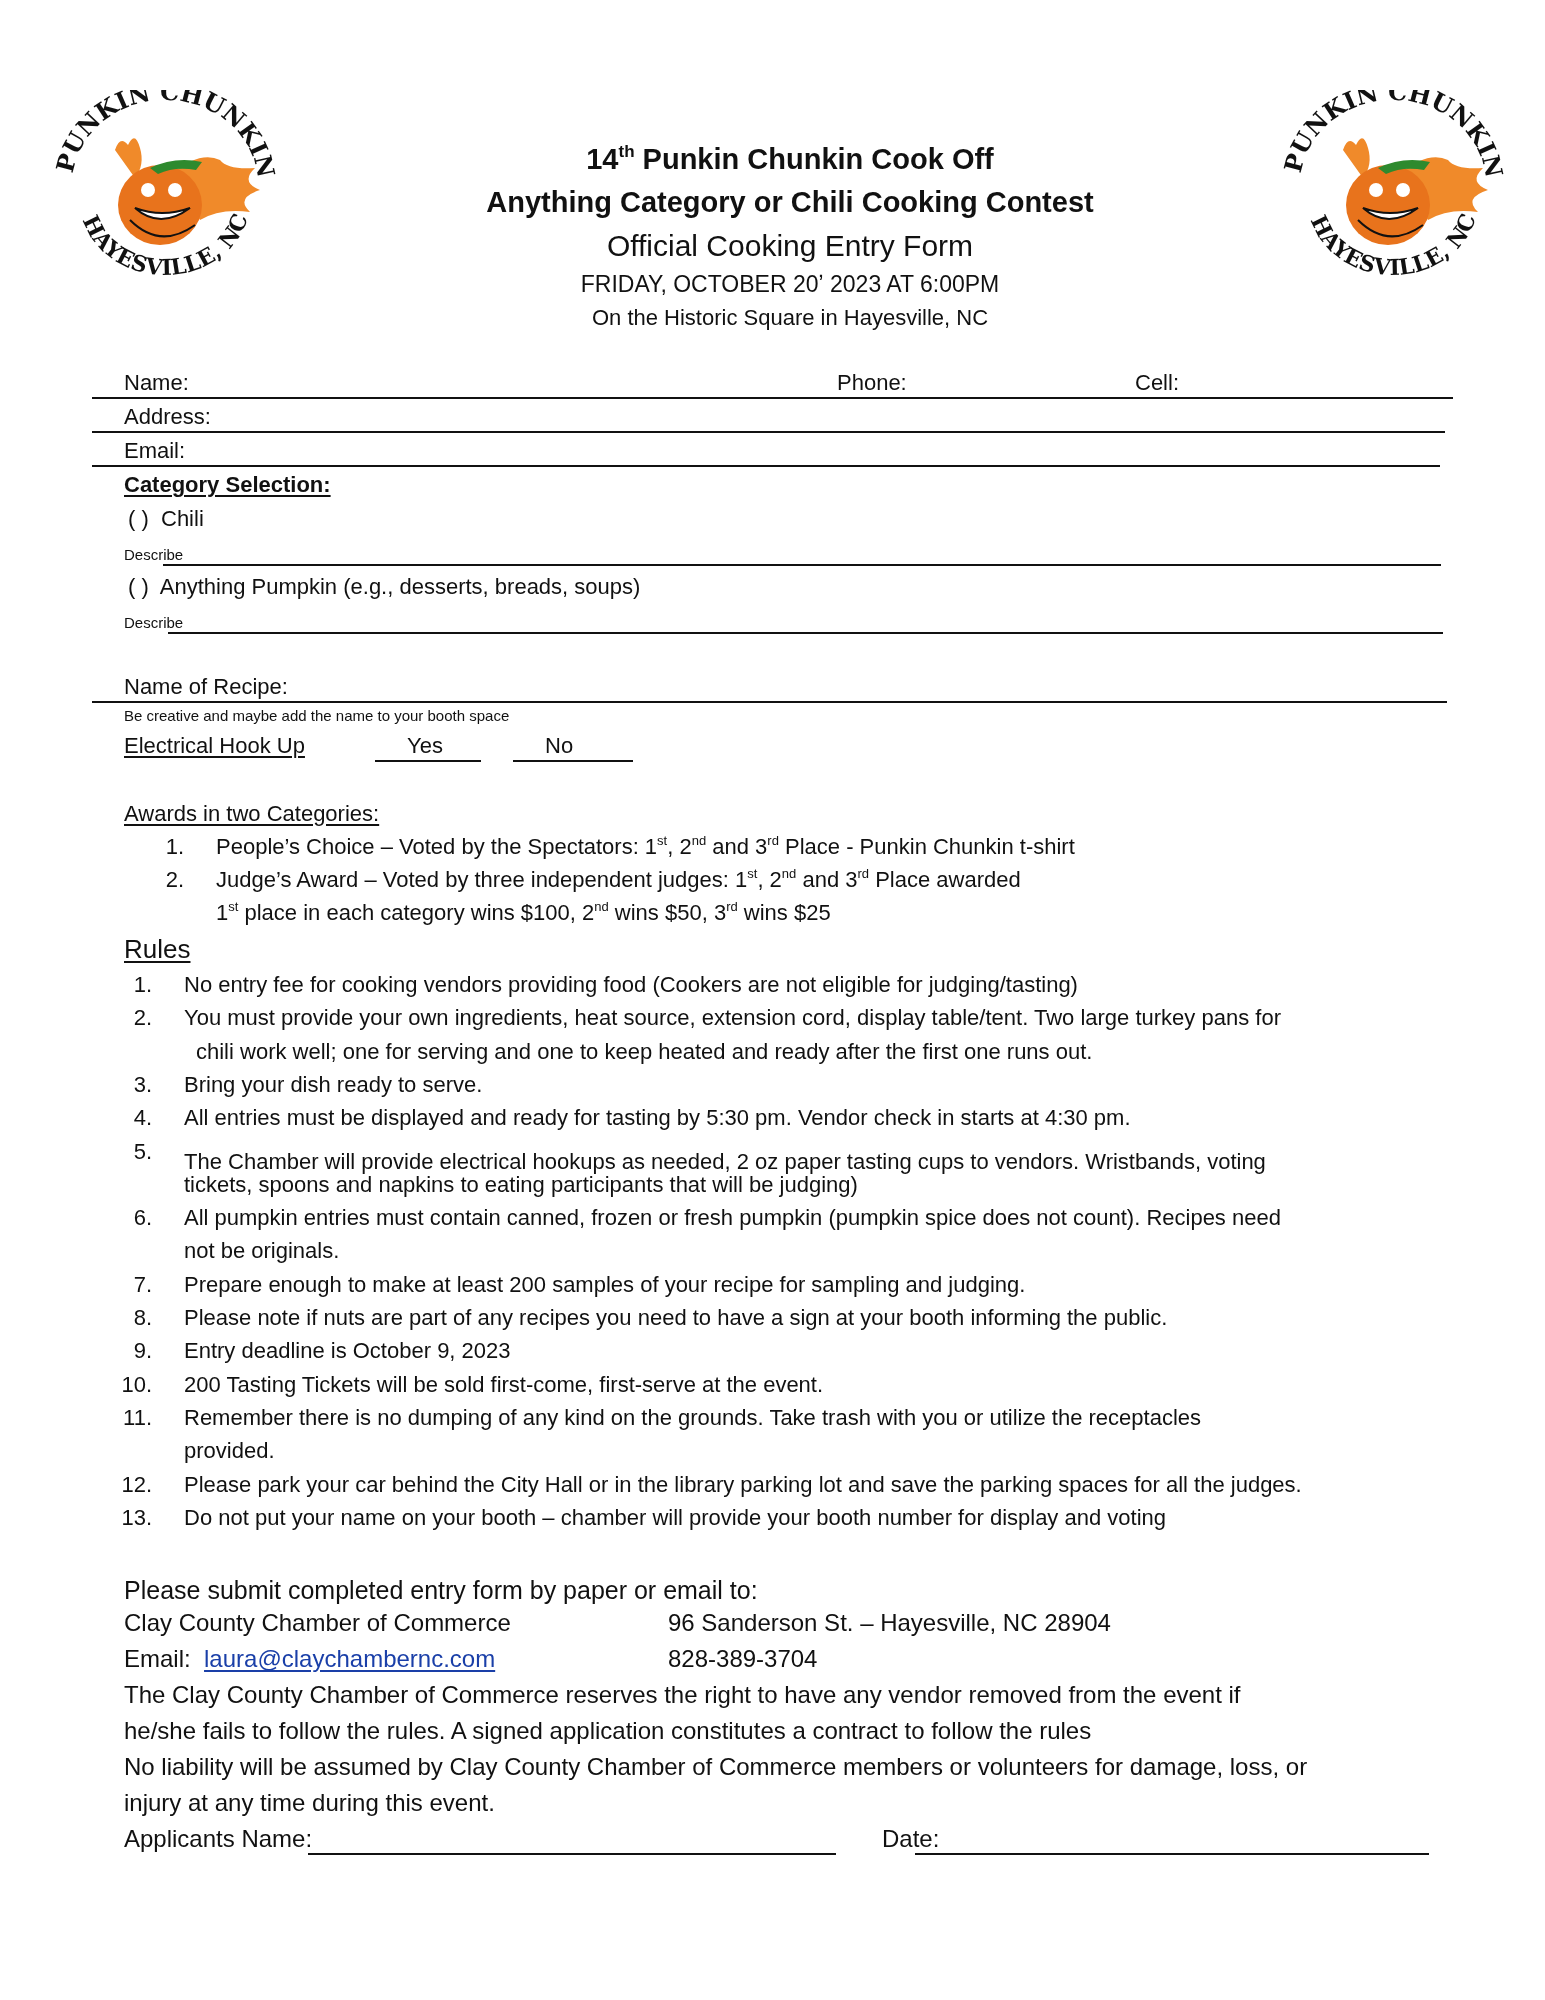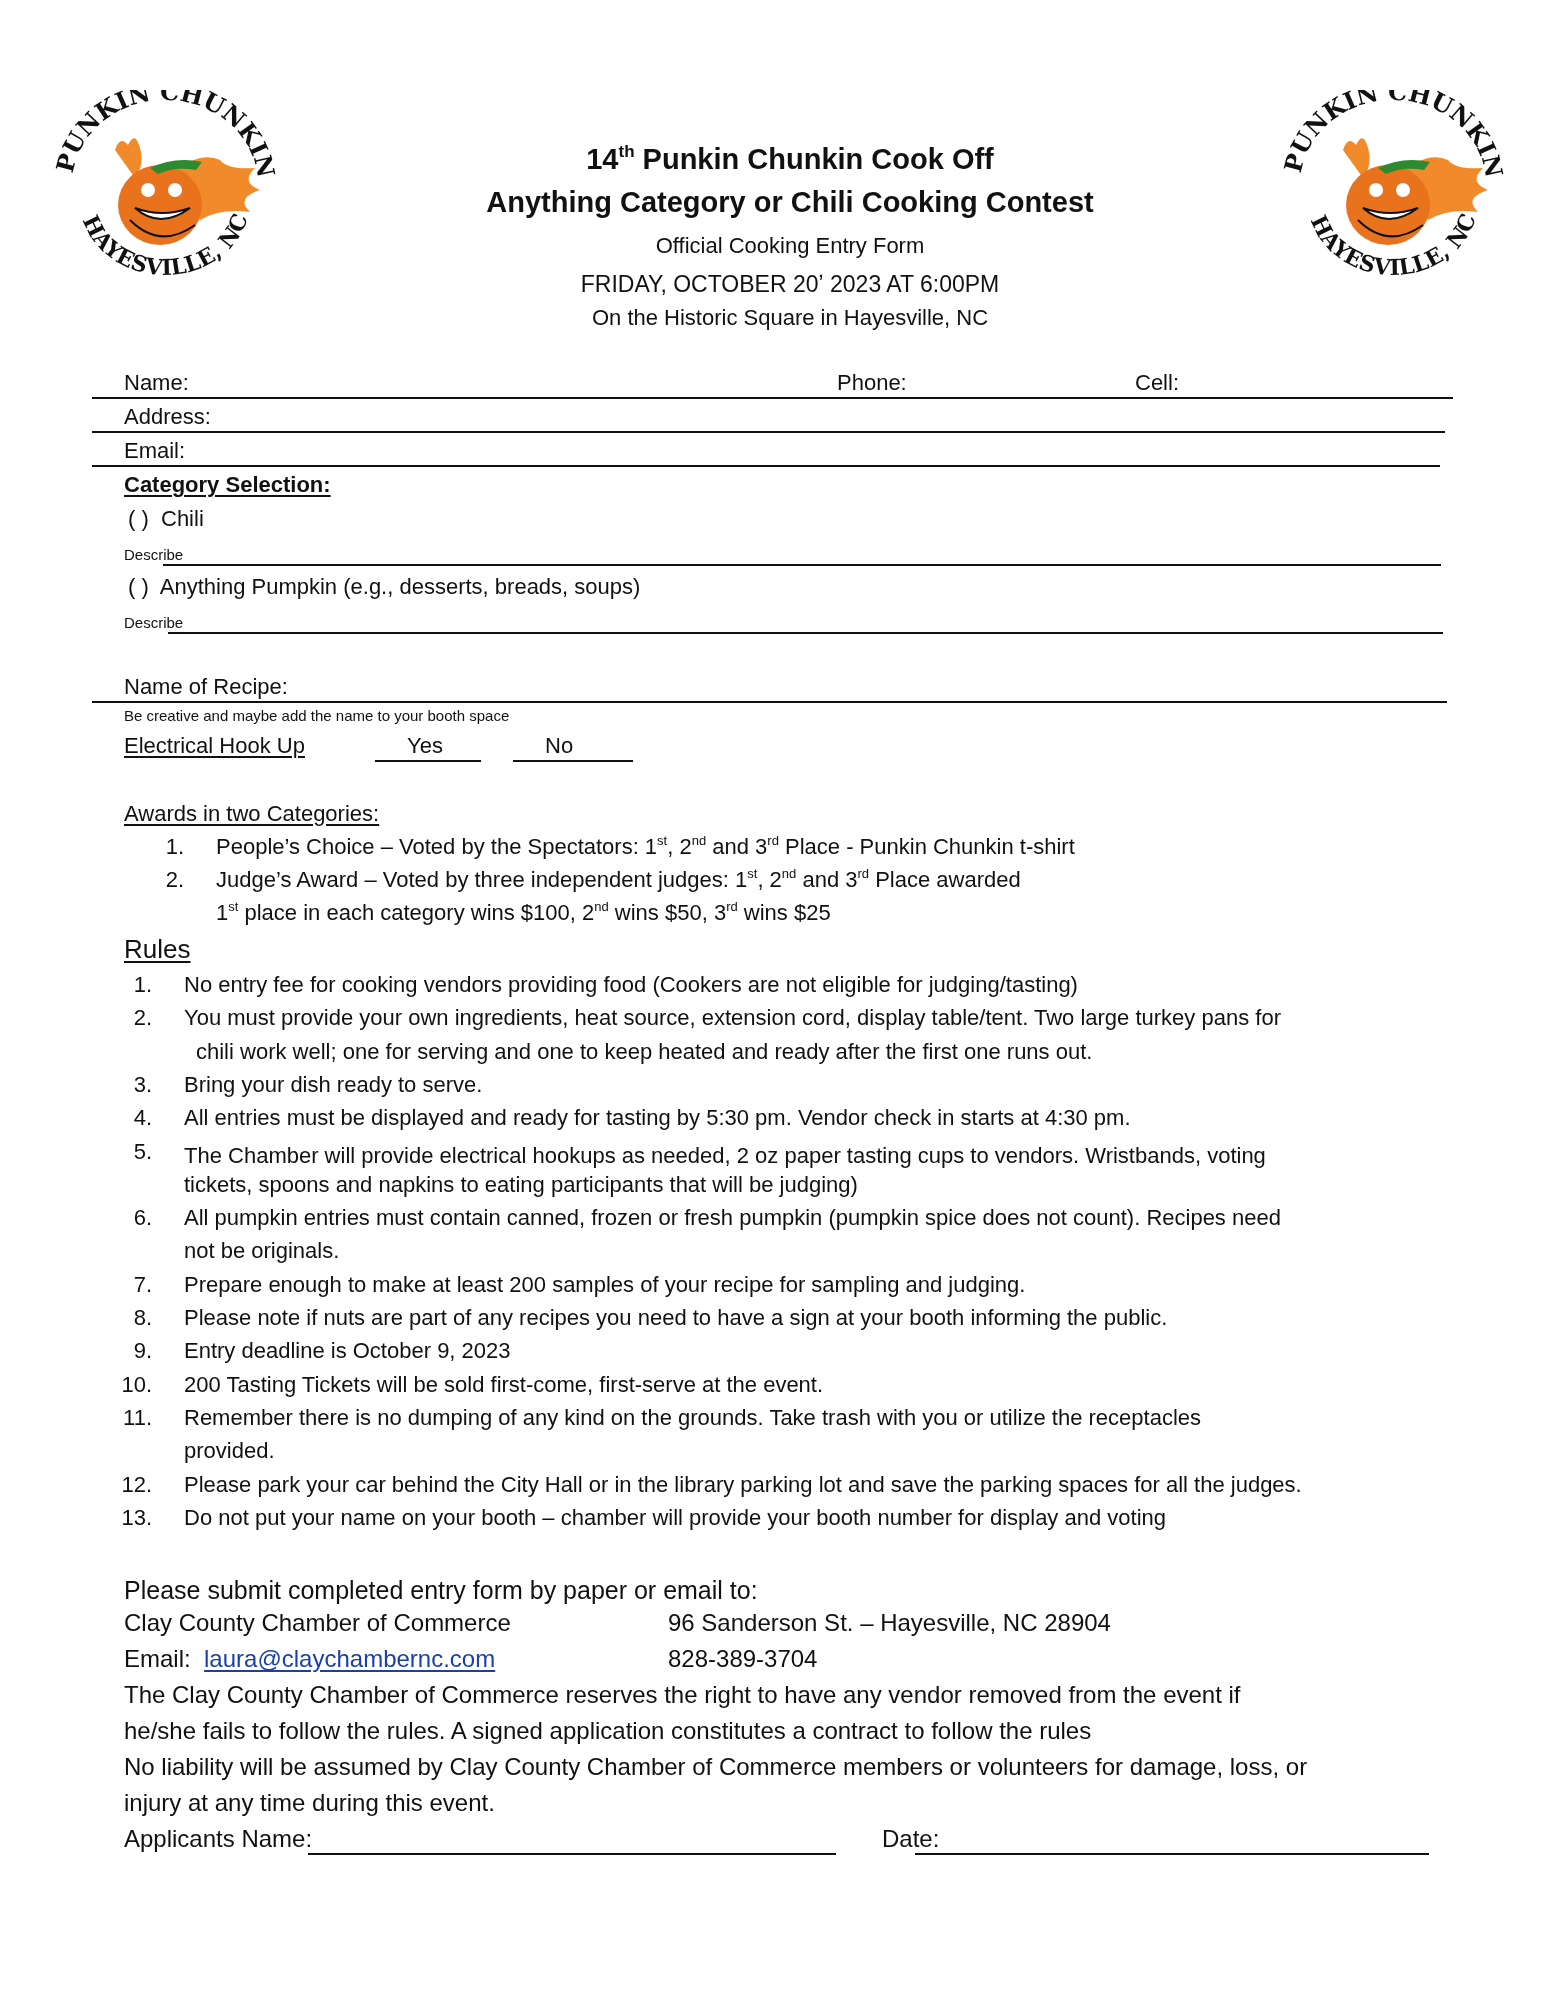--- a/index.html
+++ b/index.html
@@ -7,21 +7,21 @@
   body { position: relative; font-family: "Liberation Sans", "DejaVu Sans", sans-serif; color: #111; }
 
   .logo { position: absolute; width: 230px; height: 200px; }
   .logo svg { width: 100%; height: 100%; }
   #logo-left { left: 50px; top: 90px; }
   #logo-right { left: 1278px; top: 90px; }
 
   .header { position: absolute; left: 400px; width: 780px; top: 138px; text-align: center; }
   .h1 { font-weight: bold; font-size: 29px; line-height: 43px; }
   .h1 sup { font-size: 17px; vertical-align: 12px; line-height: 0; }
-  .h2 { font-size: 22px; line-height: 44px; margin-top: 0; }
+  .h2 { font-size: 30px; line-height: 44px; margin-top: 0; }
   .h3 { font-size: 23px; line-height: 33px; }
   .h4 { font-size: 22px; line-height: 33px; }
 
   .abs { position: absolute; margin-left: 32px; }
   .lbl { font-size: 22px; line-height: 26px; white-space: nowrap; }
   .small { font-size: 15px; line-height: 18px; white-space: nowrap; }
   .line { position: absolute; height: 0; border-top: 2px solid #111; }
   .u { text-decoration: underline; text-underline-offset: 3px; }
   .b { font-weight: bold; }
 
@@ -145,21 +145,21 @@
     <div class="item" style="left: 92px; top: 1067.9px; width: 1400px;">
       <span class="num" style="left: 20px;">3.</span>
       <div style="position: absolute; left: 92px; top: 0px; white-space: nowrap;"> Bring your dish ready to serve.</div>
     </div>
     <div class="item" style="left: 92px; top: 1101.2px; width: 1400px;">
       <span class="num" style="left: 20px;">4.</span>
       <div style="position: absolute; left: 92px; top: 0px; white-space: nowrap;"> All entries must be displayed and ready for tasting by 5:30 pm.  Vendor check in starts at 4:30 pm.</div>
     </div>
     <div class="item" style="left: 92px; top: 1134.5px; width: 1400px;">
       <span class="num" style="left: 20px;">5.</span>
-      <div style="position: absolute; left: 92px; top: 4px; white-space: nowrap;">The Chamber will provide electrical hookups as needed, 2 oz paper tasting cups to vendors. Wristbands, voting</div>
+      <div style="position: absolute; left: 92px; top: 10px; white-space: nowrap;">The Chamber will provide electrical hookups as needed, 2 oz paper tasting cups to vendors. Wristbands, voting</div>
       <div style="position: absolute; left: 92px; top: 33.3px; white-space: nowrap;">tickets, spoons and napkins to eating participants that will be judging)</div>
     </div>
     <div class="item" style="left: 92px; top: 1201.1px; width: 1400px;">
       <span class="num" style="left: 20px;">6.</span>
       <div style="position: absolute; left: 92px; top: 0px; white-space: nowrap;"> All pumpkin entries must contain canned, frozen or fresh pumpkin (pumpkin spice does not count).  Recipes need</div>
       <div style="position: absolute; left: 92px; top: 33.3px; white-space: nowrap;">not be originals.</div>
     </div>
     <div class="item" style="left: 92px; top: 1267.7px; width: 1400px;">
       <span class="num" style="left: 20px;">7.</span>
       <div style="position: absolute; left: 92px; top: 0px; white-space: nowrap;">Prepare enough to make at least 200 samples of your recipe for sampling and judging.</div>

